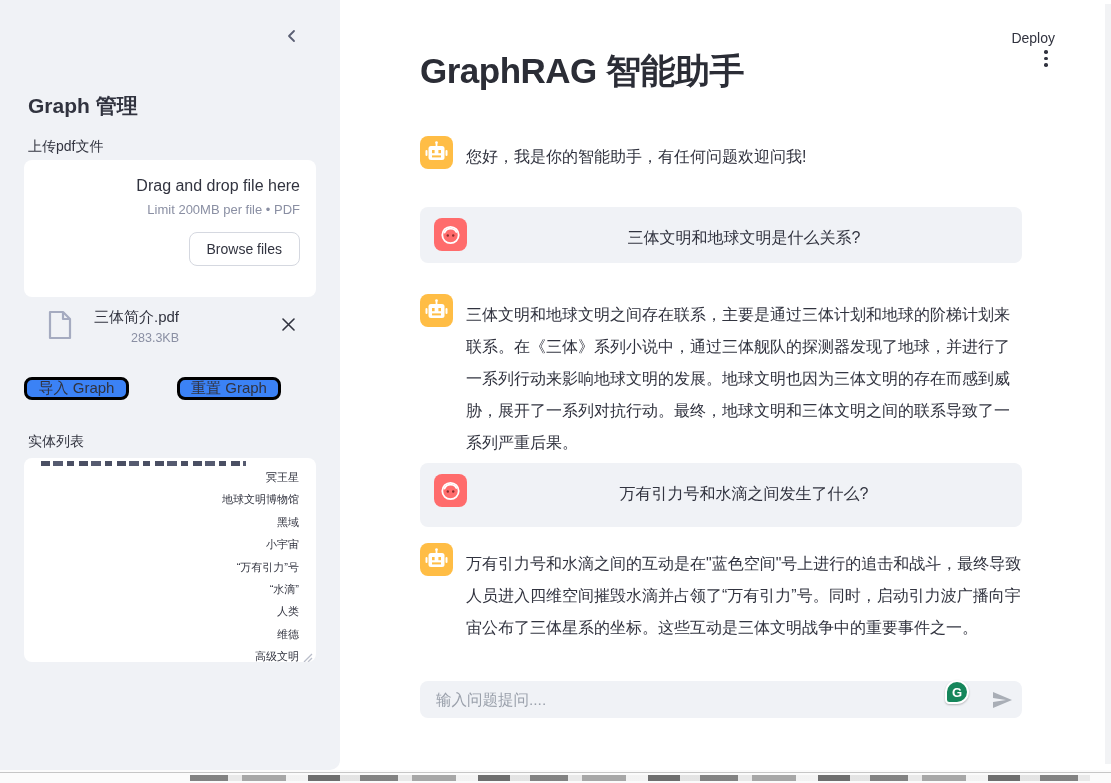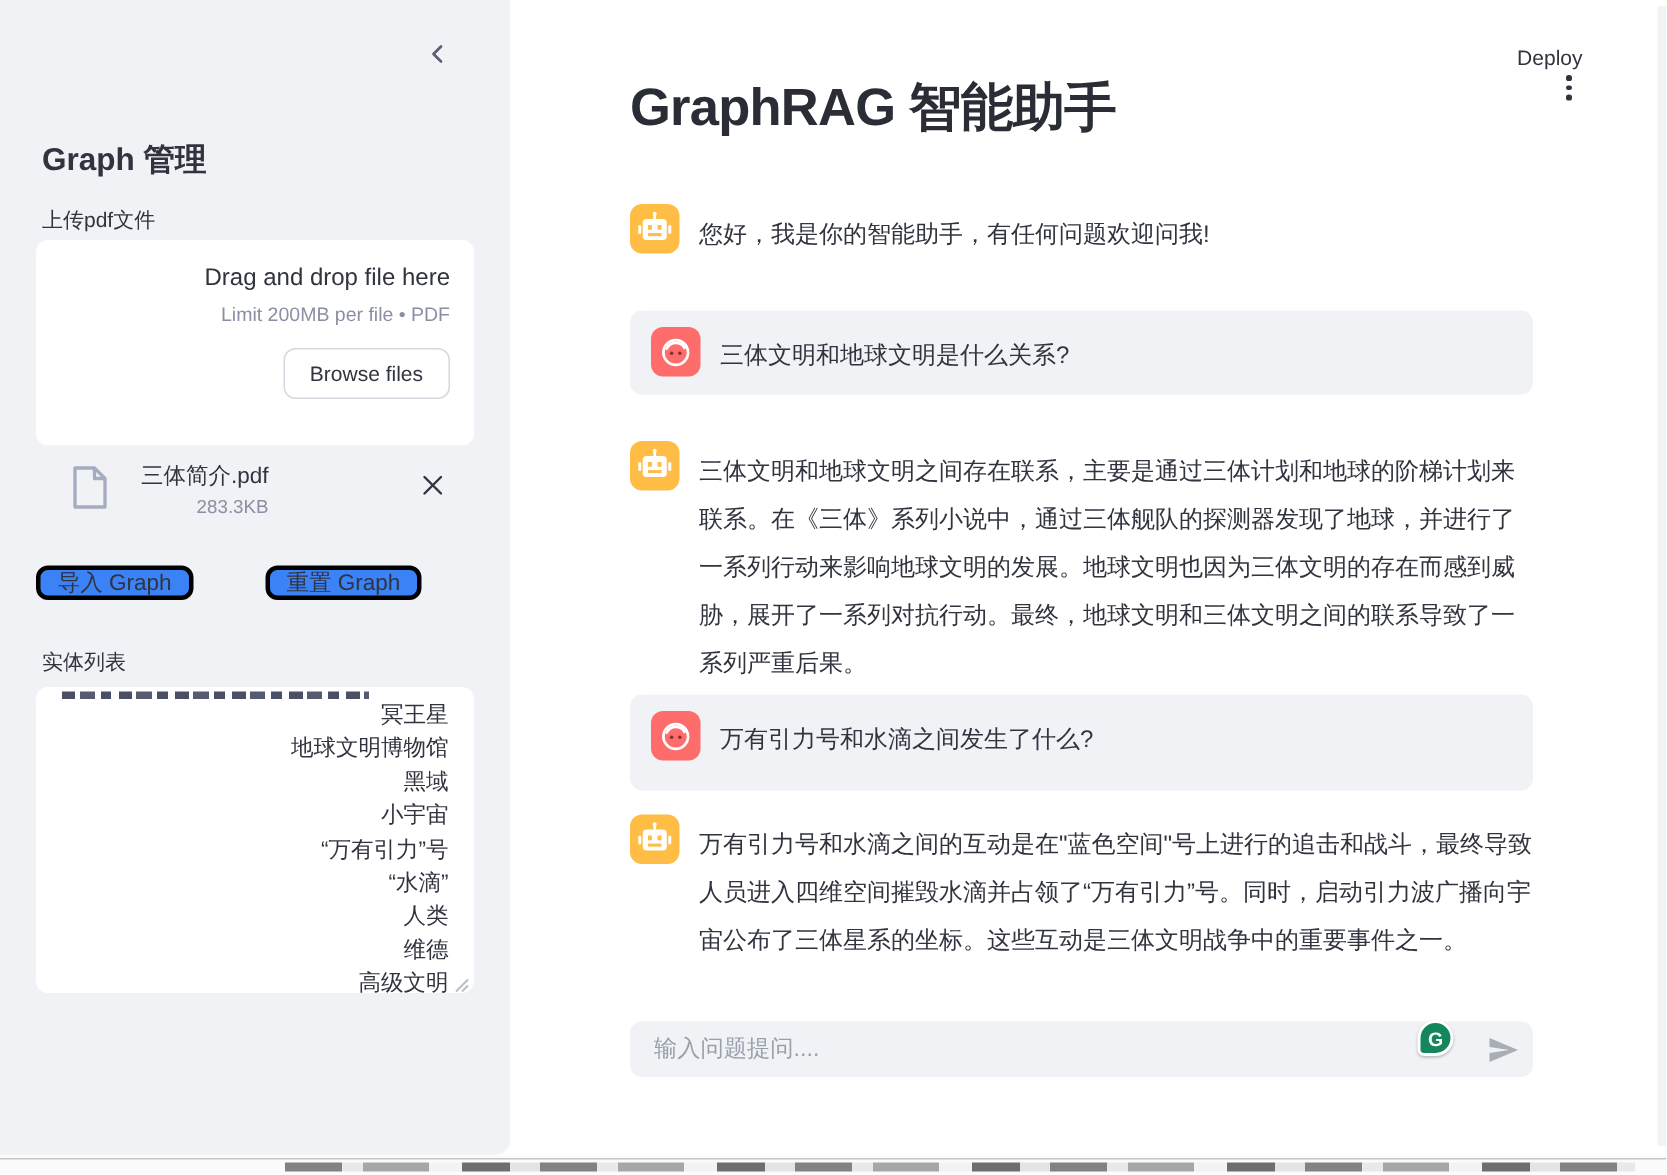--- a/index.html
+++ b/index.html
@@ -39,21 +39,21 @@
     justify-content:center; cursor:pointer; }
   .btn-import { left:24px; top:377px; width:105px; }
   .btn-reset { left:177px; top:377px; width:104px; }
 
   .entity-label { position:absolute; left:28px; top:433px; font-size:14px; color:#31333f; }
   .entity-list { position:absolute; left:24px; top:458px; width:292px; height:204px;
     background:#fff; border-radius:8px; padding:0 17px; overflow:hidden; cursor:text; }
   .clipped-row { width:205px; height:5px; margin-top:3px;
     background:repeating-linear-gradient(90deg,#4a4f63 0 9px,transparent 9px 12px,
       #565b70 12px 22px,transparent 22px 26px,#4a4f63 26px 33px,transparent 33px 38px); }
-  .entity-item { font-size:15px; line-height:22.4px; color:#31333f; white-space:nowrap; }
+  .entity-item { font-size:11px; line-height:22.4px; color:#31333f; white-space:nowrap; }
   .resize-handle { position:absolute; right:3px; bottom:3px; width:10px; height:10px; cursor:nwse-resize; }
 
   
   .bottom-strip { position:absolute; left:0; top:770px; width:1111px; height:13px; background:#fbfbfb; }
   .bottom-line { position:absolute; left:0; top:2px; width:1111px; height:1px; background:#c6c6c6; }
   .bottom-frags { position:absolute; left:190px; top:5px; width:900px; height:6px; opacity:.75;
     background:repeating-linear-gradient(90deg,#5a5a5a 0 38px,#e3e3e3 38px 52px,#8b8b8b 52px 96px,
       #f0f0f0 96px 118px,#3f3f3f 118px 150px,#dcdcdc 150px 170px); }
 
   
@@ -69,21 +69,21 @@
 
   
   .msg { position:absolute; left:80px; width:602px; display:flex; align-items:flex-start; }
   .avatar { flex:0 0 33px; width:33px; height:33px; border-radius:8px; display:flex;
     align-items:center; justify-content:center; }
   .avatar-assistant { background:#ffbd45; }
   .avatar-user { background:#ff6c6c; }
   .msg-text { margin-left:13px; margin-top:5px; font-size:16px; line-height:32px;
     color:#31333f; flex:1; }
   .msg-user { background:#f0f2f6; border-radius:8px; padding:11px 14px; }
-  .msg-user .msg-text { margin-top:4px; }
+  .msg-user .msg-text { margin-top:4px;text-align:center; }
   .m1 { top:136px; }
   .m2 { top:207px; height:56px; }
   .m3 { top:294px; }
   .m4 { top:463px; height:64px; }
   .m5 { top:543px; }
 
   
   .chat-input { position:absolute; left:80px; top:681px; width:602px; height:37px;
     background:#f0f2f6; border-radius:8px; display:flex; align-items:center; }
   .chat-input input { flex:1; height:100%; background:transparent; border:none; outline:none;

